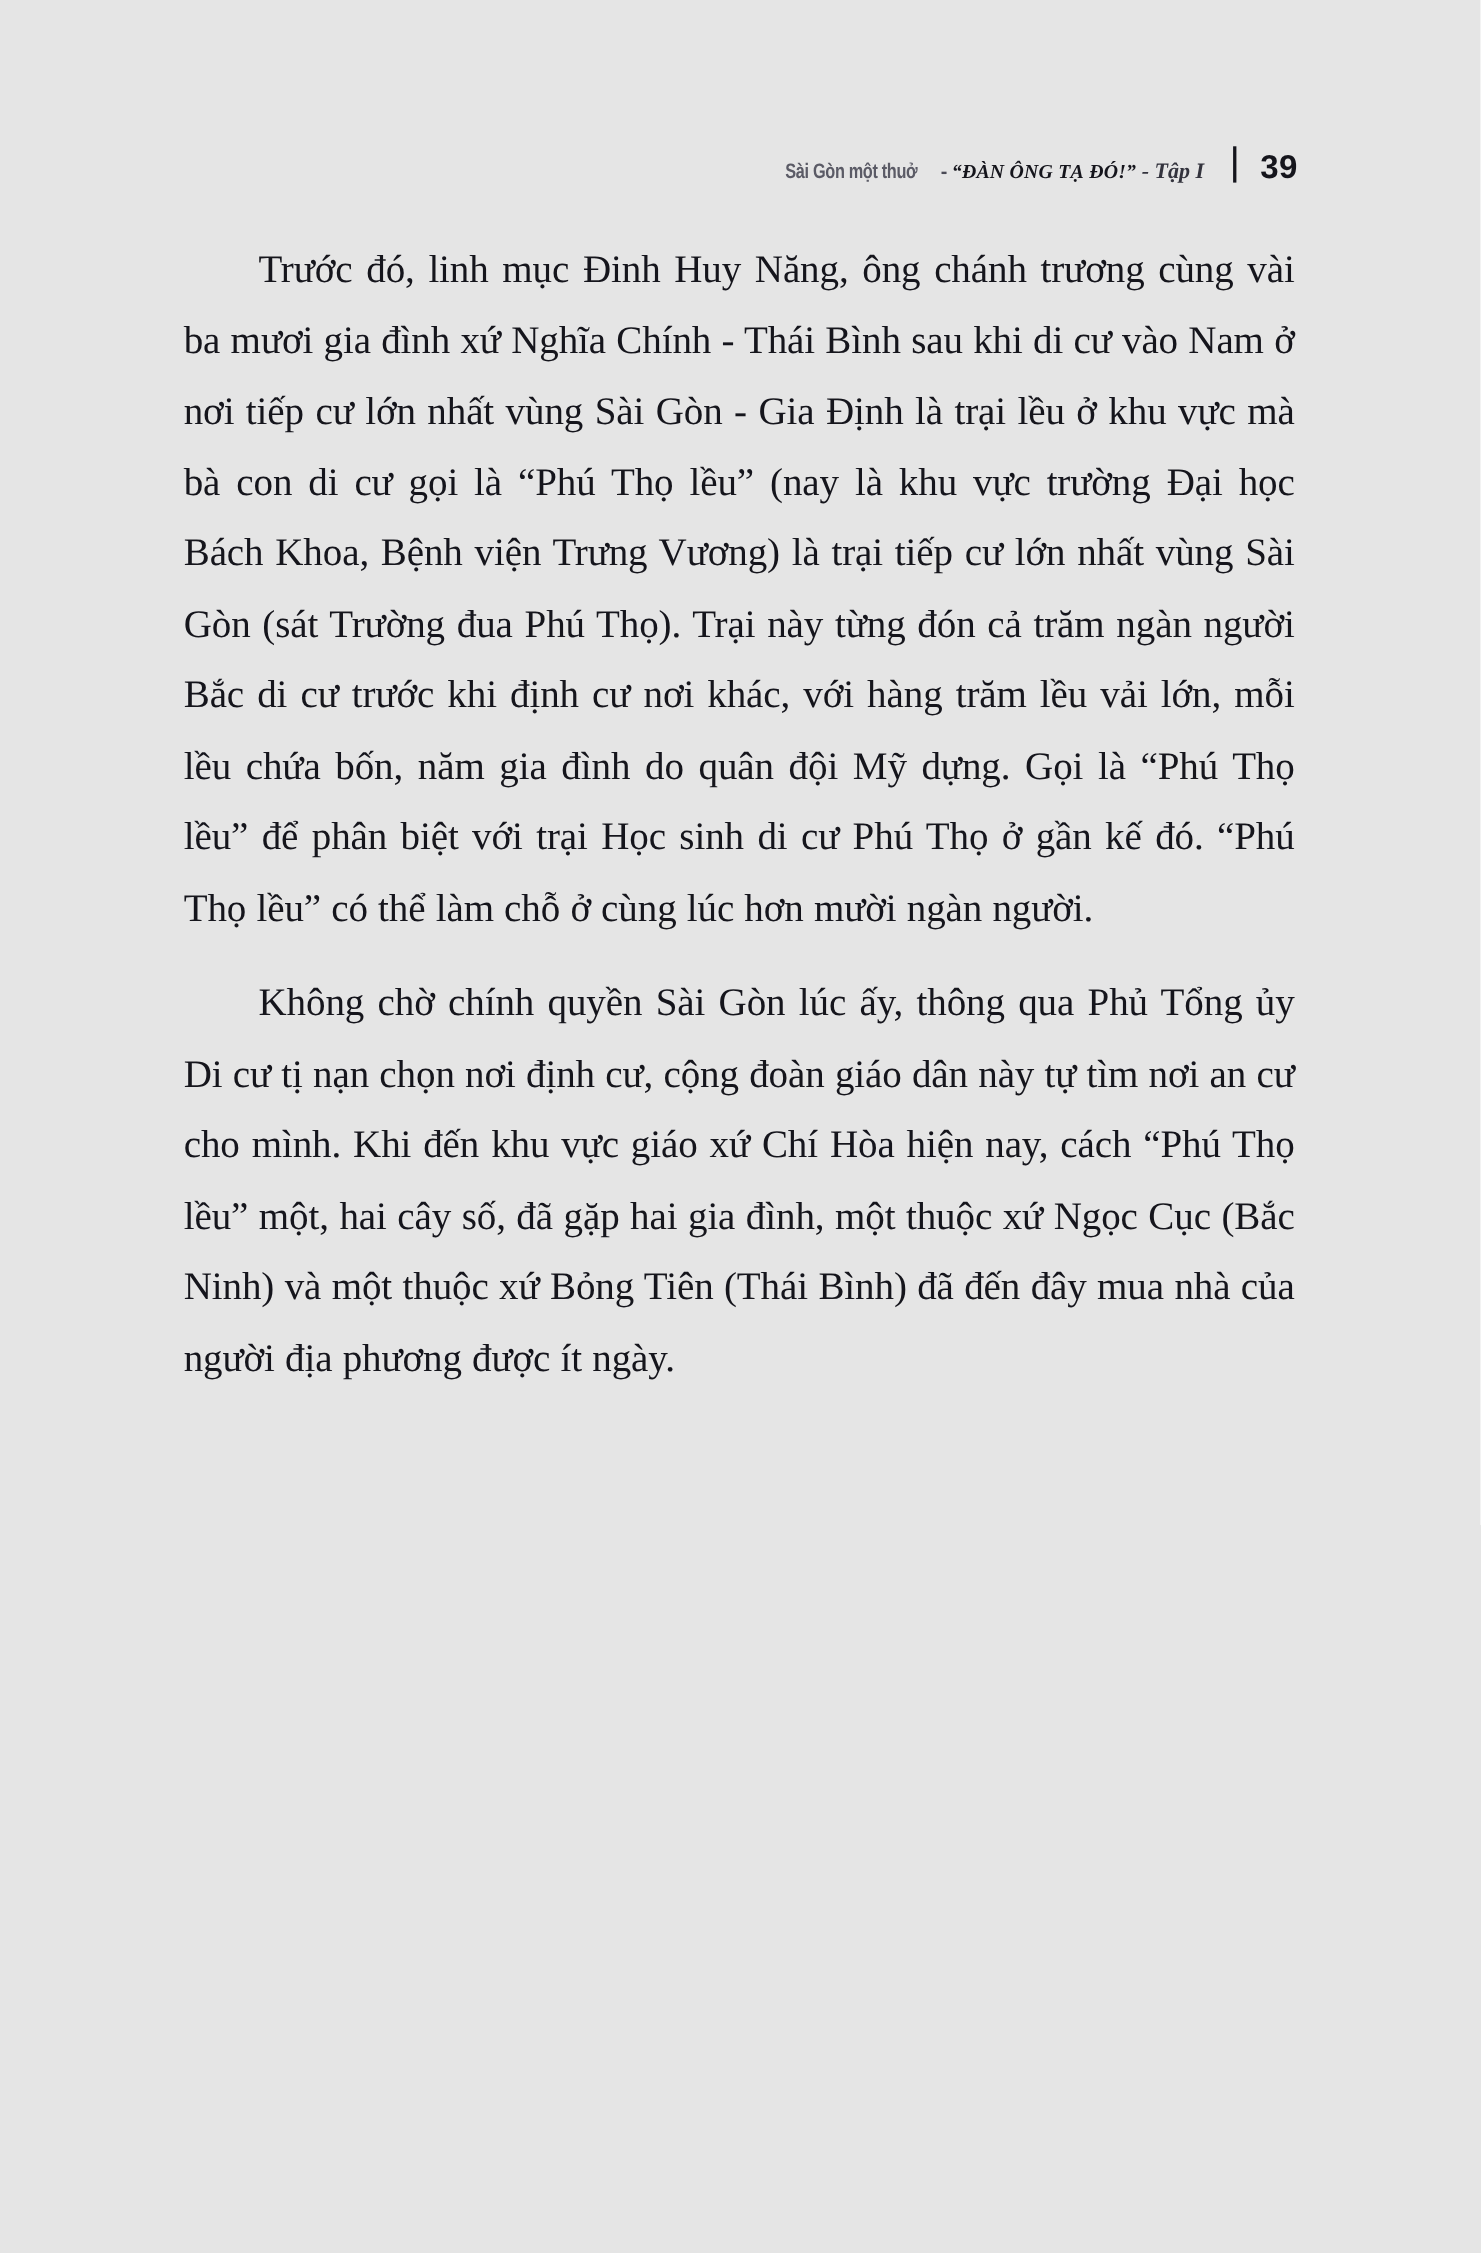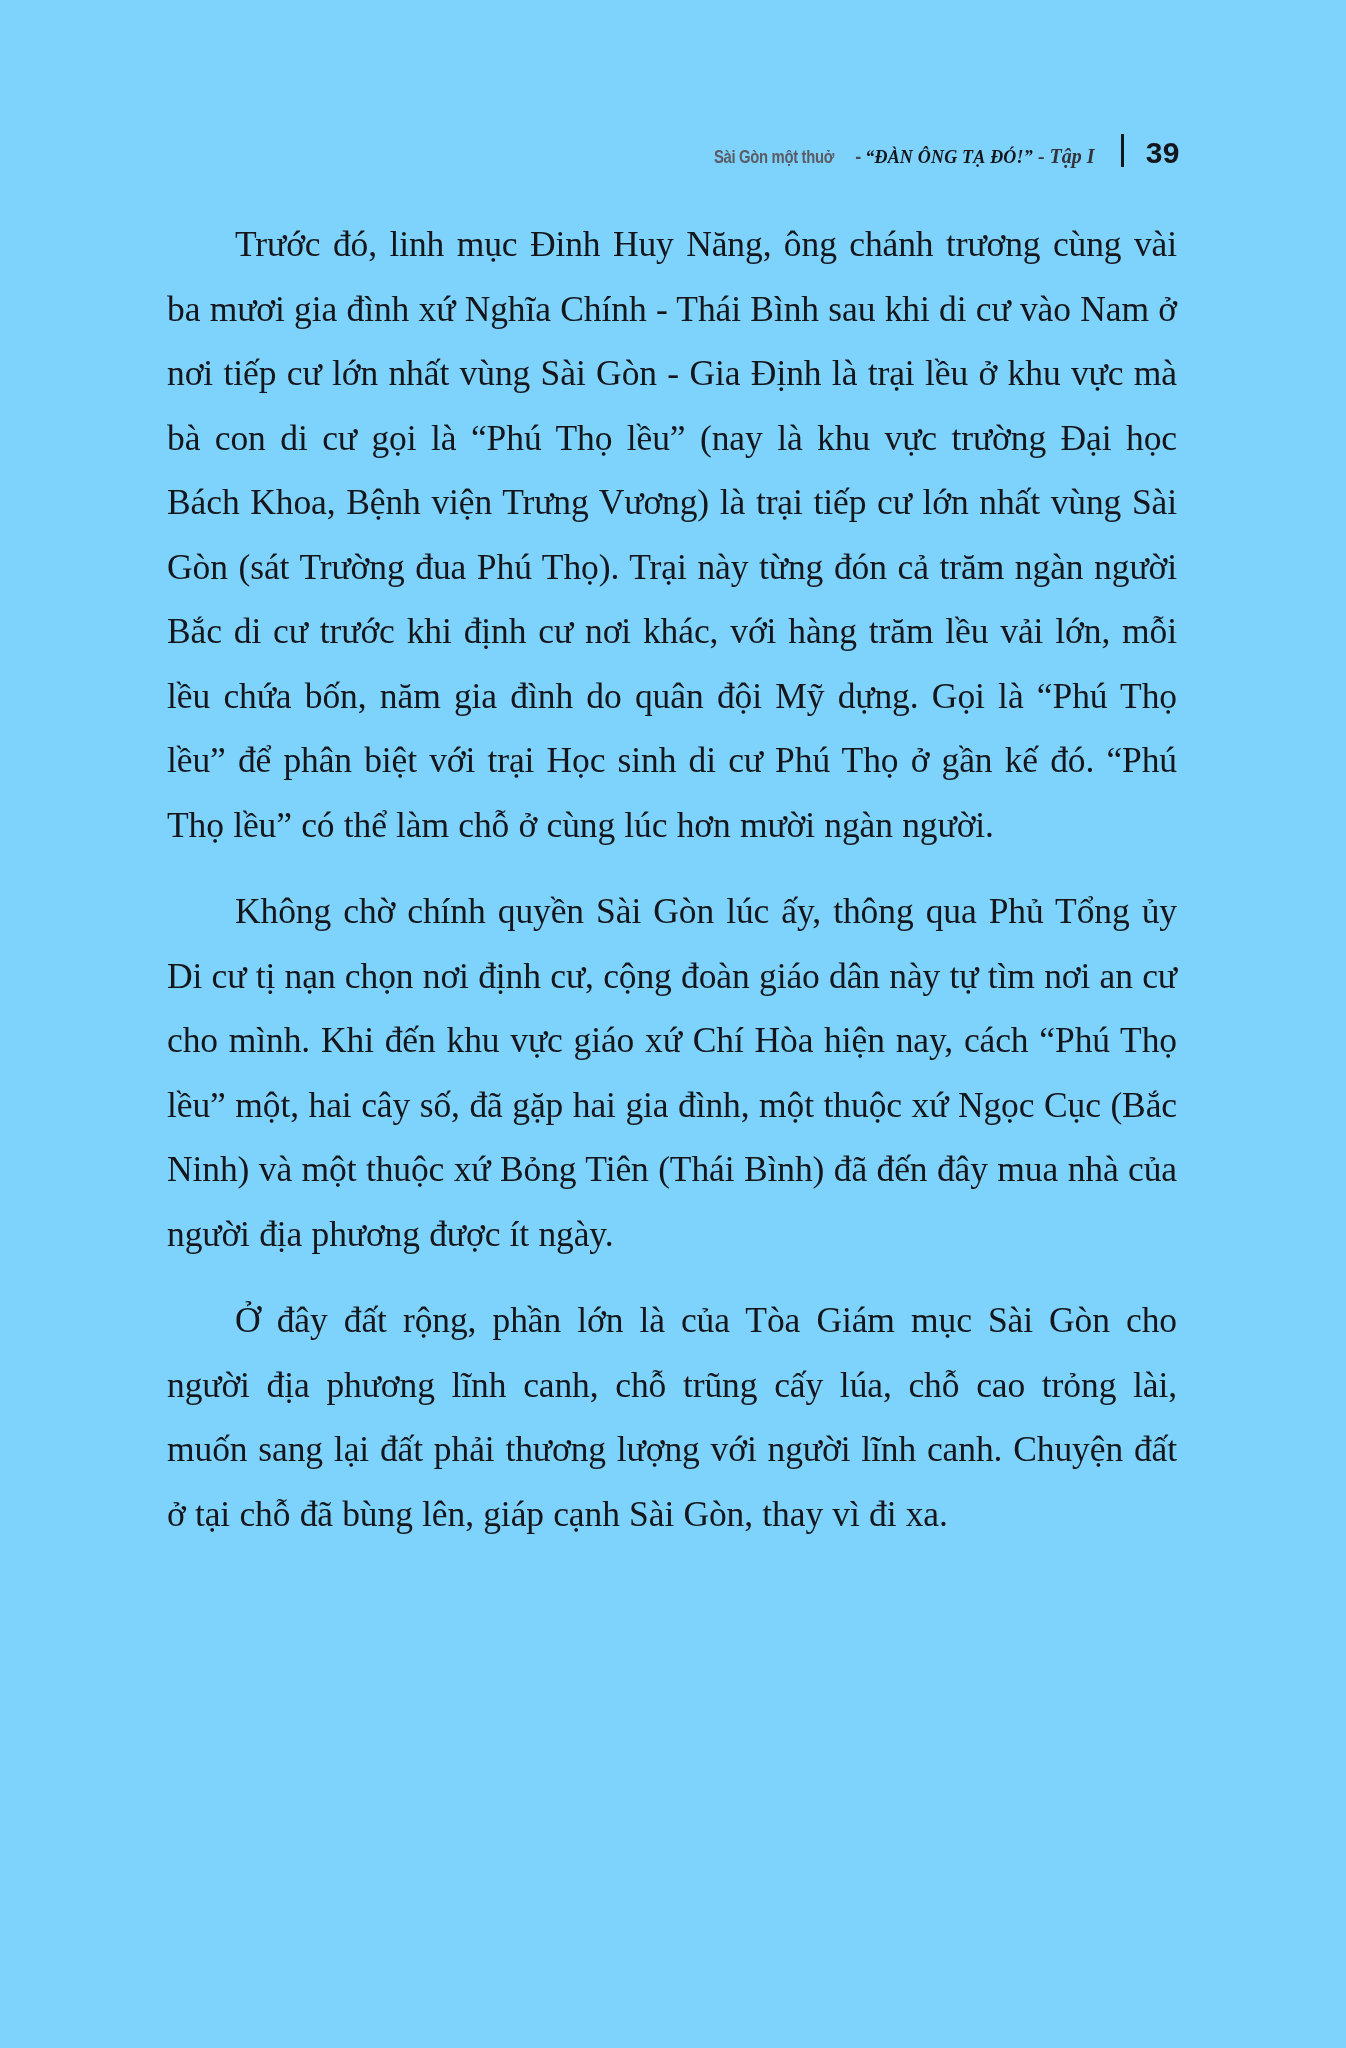--- a/index.html
+++ b/index.html
@@ -13,21 +13,21 @@
     position: relative;
     overflow: hidden;
     font-family: "Liberation Serif", "DejaVu Serif", serif;
     color: #1a1a22;
     -webkit-font-smoothing: antialiased;
   }
 
   .page {
     position: absolute;
     inset: 0;
-    background: #7dd3fc;
+    background: #e5e5e5;
   }
 
   
   .running-head {
     position: absolute;
     top: 124px;
     left: 170px;
     right: 166px;
     height: 40px;
     display: flex;
@@ -119,16 +119,15 @@
     <span class="rh-sep1">-</span>
     <span class="rh-chapter">“ĐÀN ÔNG TẠ ĐÓ!”</span>
     <span class="rh-volume">- Tập I</span>
     <span class="rh-rule"></span>
     <span class="rh-folio">39</span>
   </div>
 
   <div class="textblock">
     <p class="para">Trước đó, linh mục Đinh Huy Năng, ông chánh trương cùng vài ba mươi gia đình xứ Nghĩa Chính - Thái Bình sau khi di cư vào Nam ở nơi tiếp cư lớn nhất vùng Sài Gòn - Gia Định là trại lều ở khu vực mà bà con di cư gọi là “Phú Thọ lều” (nay là khu vực trường Đại học Bách Khoa, Bệnh viện Trưng Vương) là trại tiếp cư lớn nhất vùng Sài Gòn (sát Trường đua Phú Thọ). Trại này từng đón cả trăm ngàn người Bắc di cư trước khi định cư nơi khác, với hàng trăm lều vải lớn, mỗi lều chứa bốn, năm gia đình do quân đội Mỹ dựng. Gọi là “Phú Thọ lều” để phân biệt với trại Học sinh di cư Phú Thọ ở gần kế đó. “Phú Thọ lều” có thể làm chỗ ở cùng lúc hơn mười ngàn người.</p>
     <p class="para">Không chờ chính quyền Sài Gòn lúc ấy, thông qua Phủ Tổng ủy Di cư tị nạn chọn nơi định cư, cộng đoàn giáo dân này tự tìm nơi an cư cho mình. Khi đến khu vực giáo xứ Chí Hòa hiện nay, cách “Phú Thọ lều” một, hai cây số, đã gặp hai gia đình, một thuộc xứ Ngọc Cục (Bắc Ninh) và một thuộc xứ Bỏng Tiên (Thái Bình) đã đến đây mua nhà của người địa phương được ít ngày.</p>
-    <p class="para">Ở đây đất rộng, phần lớn là của Tòa Giám mục Sài Gòn cho người địa phương lĩnh canh, chỗ trũng cấy lúa, chỗ cao trỏng lài, muốn sang lại đất phải thương lượng với người lĩnh canh. Chuyện đất ở tại chỗ đã bùng lên, giáp cạnh Sài Gòn, thay vì đi xa.</p>
   </div>
 
 </div>
 
 </body></html>

